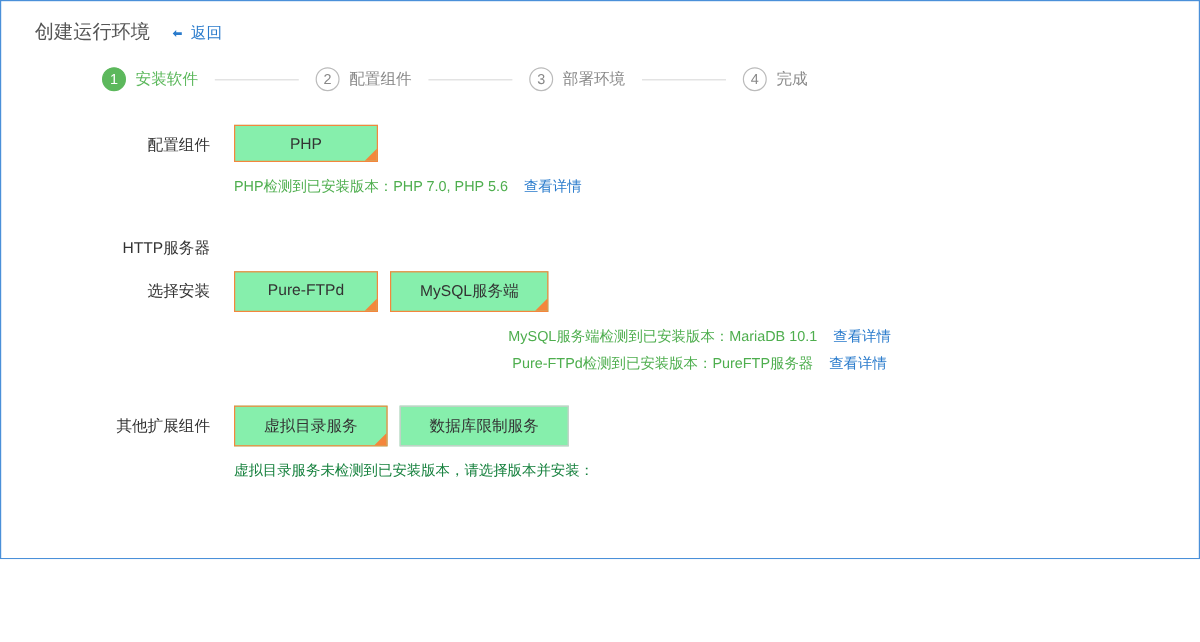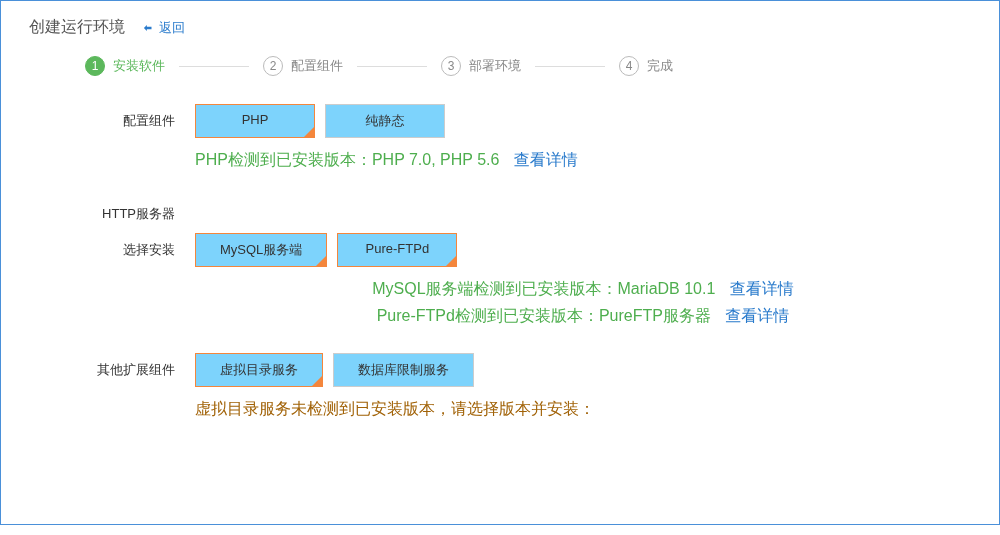--- a/index.html
+++ b/index.html
@@ -4,21 +4,21 @@
 <style>
   * { box-sizing: border-box; margin: 0; padding: 0; }
   body {
     font-family: "Microsoft YaHei", Arial, sans-serif;
     font-size: 13px;
     color: #333;
     background: #fff;
   }
   .panel {
     width: 1000px;
-    height: 525px;
+    height: 466px;
     border: 1px solid #4a90d9;
     padding: 16px 28px;
     overflow: hidden;
   }
   .header {
     display: flex;
     align-items: center;
     gap: 16px;
     margin-bottom: 18px;
   }
@@ -92,43 +92,43 @@
 
   .opt-group { display: flex; gap: 10px; }
   .opt {
     min-width: 120px;
     padding: 7px 24px;
     border: 1px solid #ccc;
     text-align: center;
     font-size: 13px;
     cursor: pointer;
     position: relative;
-    background: #7dd3fc;
+    background: #86efac;
   }
   .opt.selected {
     border-color: #f4863c;
   }
   .opt.selected::after {
     content: "";
     position: absolute;
     right: 0;
     bottom: 0;
     width: 0;
     height: 0;
     border-left: 10px solid transparent;
     border-bottom: 10px solid #f4863c;
   }
 
   .hint {
     margin-top: 12px;
     margin-bottom: 16px;
-    font-size: 16px;
+    font-size: 12px;
   }
   .hint .green { color: #4eae4e; }
-  .hint .red { color: #a16207; text-align: right; }
+  .hint .red { color: #15803d; text-align: right; }
   .hint .link { color: #2a7bcc; margin-left: 10px; cursor: pointer; }
   .hint-line { margin-bottom: 6px; text-align: center; }
 
   .tbl {
     width: 760px;
     font-size: 12px;
     margin-top: 8px;
     table-layout: fixed;
   }
   .tbl th, .tbl td {
@@ -186,39 +186,38 @@
     </div>
   </div>
 
   <div class="form-area">
 
     <div class="row">
       <div class="row-label">配置组件</div>
       <div class="row-content">
         <div class="opt-group">
           <div class="opt selected">PHP</div>
-          <div class="opt">纯静态</div>
         </div>
         <div class="hint">
           <span class="green">PHP检测到已安装版本：PHP 7.0, PHP 5.6</span>
           <span class="link">查看详情</span>
         </div>
       </div>
     </div>
 
     <div class="row">
       <div class="row-label">HTTP服务器</div>
     </div>
 
     <div class="row">
       <div class="row-label">选择安装</div>
       <div class="row-content">
         <div class="opt-group">
+          <div class="opt selected">Pure-FTPd</div>
           <div class="opt selected">MySQL服务端</div>
-          <div class="opt selected">Pure-FTPd</div>
         </div>
         <div class="hint">
           <div class="hint-line">
             <span class="green">MySQL服务端检测到已安装版本：MariaDB 10.1</span>
             <span class="link">查看详情</span>
           </div>
           <div class="hint-line">
             <span class="green">Pure-FTPd检测到已安装版本：PureFTP服务器</span>
             <span class="link">查看详情</span>
           </div>

